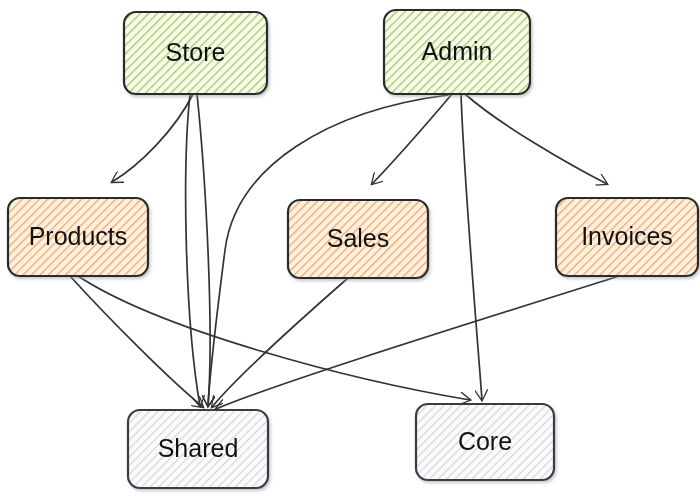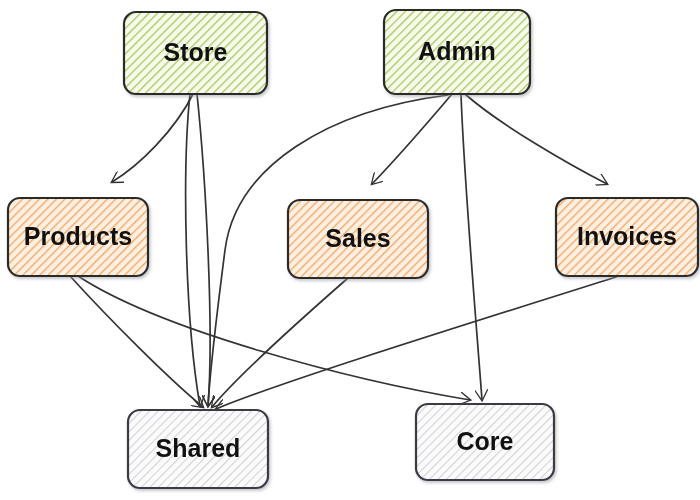--- a/index.html
+++ b/index.html
@@ -1,18 +1,18 @@
 <!DOCTYPE html>
 <html><head>
 <meta charset="utf-8">
 <style>
   html,body{margin:0;padding:0;background:#ffffff;}
   body{width:700px;height:500px;overflow:hidden;
        font-family:"Liberation Sans",sans-serif;}
-  #canvas{position:relative;width:700px;height:420px;font-weight:bold;}
+  #canvas{position:relative;width:700px;height:420px;}
   svg#diagram{position:absolute;top:0;left:0;width:700px;height:500px;}
   .node-label{
     font-family:"Liberation Sans",sans-serif;
     font-size:25px;
     fill:#111111;
     text-anchor:middle;
     dominant-baseline:middle;
     pointer-events:none;
   }
 </style>

